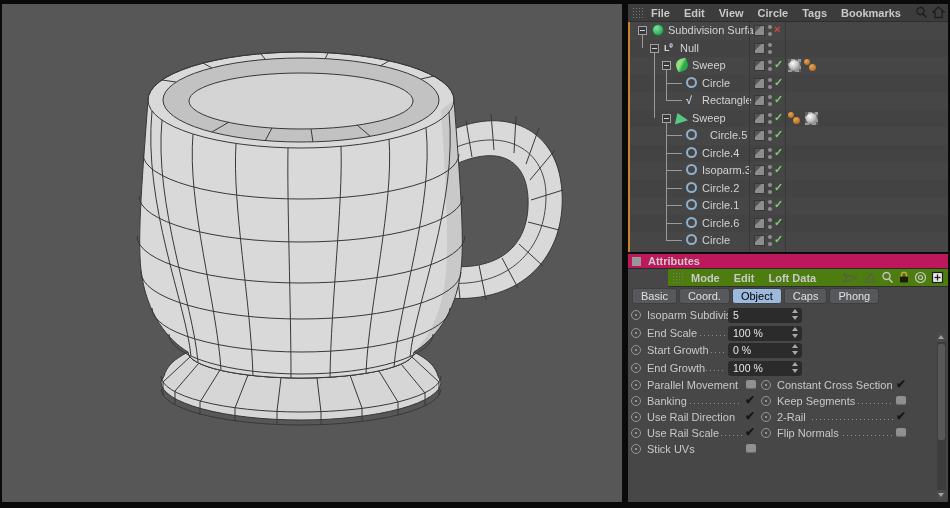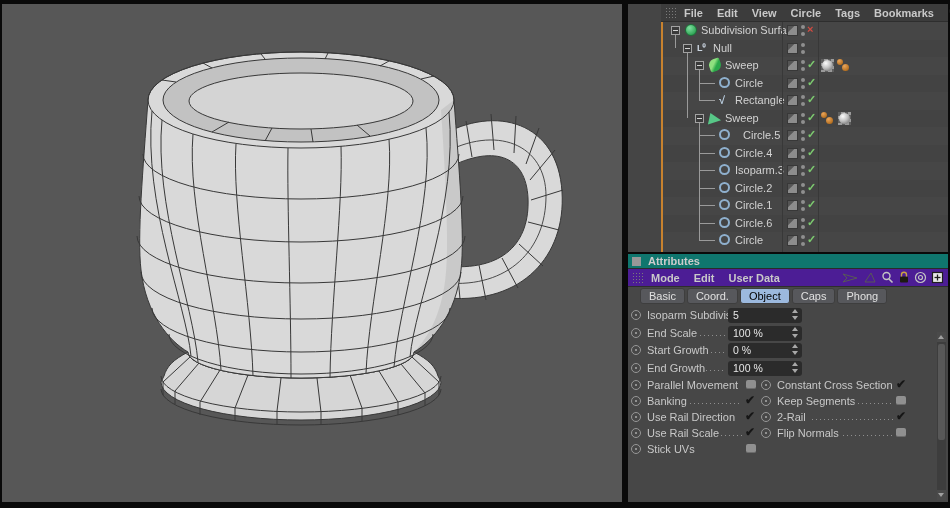--- a/index.html
+++ b/index.html
@@ -4,21 +4,21 @@
 <style>
   html,body{margin:0;padding:0;background:#000;}
   *{box-sizing:border-box;font-family:"Liberation Sans",sans-serif;}
   .stage{position:relative;width:950px;height:508px;background:#0a0a0a;overflow:hidden;}
 
   
   .viewport{position:absolute;left:2px;top:4px;width:620px;height:498px;background:#575757;}
   .viewport svg{display:block;}
 
   
-  .om{position:absolute;left:628px;top:4px;width:320px;height:248px;background:#454545;padding-left:33px;}
+  .om{position:absolute;left:628px;top:4px;width:320px;height:248px;background:#454545;}
   .menubar{position:relative;height:18px;background:#3c3c3c;display:flex;align-items:center;
            padding:0 4px;border-bottom:1px solid #2e2e2e;}
   .menubar .mitem{font-size:11px;font-weight:bold;color:#c9c9c9;margin-right:14px;cursor:default;}
   .grip{width:11px;height:11px;margin-right:8px;flex:0 0 auto;
         background:radial-gradient(circle,#7a7a7a 34%,transparent 36%) 0 0/3px 3px;}
   .mb-icons{margin-left:auto;display:flex;align-items:center;gap:4px;}
   .mb-icons svg{display:block;}
 
   
   .tree{position:relative;height:230px;border-left:2px solid #c8822e;background:#464646;overflow:hidden;}
@@ -52,28 +52,28 @@
   .ic-null{font-size:9px;font-weight:bold;color:#ccd6e2;line-height:13px;}
   .ic-sub{border-radius:50%;width:12px;height:12px;
       background:radial-gradient(circle at 35% 30%,#7fe0a0,#2fa455 75%);border:1px solid #1d6e38;}
   .ic-sweep{width:12px;height:12px;border-radius:6px 2px 6px 2px;transform:rotate(-20deg);
       background:linear-gradient(135deg,#8fe07f 40%,#2ba84a 60%);}
   .ic-loft{width:0;height:0;border-left:12px solid #57c787;border-top:5px solid transparent;border-bottom:7px solid transparent;transform:rotate(12deg);}
   .ic-spline{font-size:11px;font-weight:bold;color:#bcd0e2;line-height:12px;}
 
   
   .attrs{position:absolute;left:628px;top:254px;width:320px;height:248px;background:#474747;overflow:hidden;}
-  .attr-title{height:15px;background:#0f766e;display:flex;align-items:center;padding:0 4px;border-bottom:1px solid #2b2b2b;text-align:right;}
+  .attr-title{height:15px;background:#be185d;display:flex;align-items:center;padding:0 4px;border-bottom:1px solid #2b2b2b;text-align:right;}
   .attr-title .sq{width:9px;height:9px;background:#989898;margin-right:7px;}
   .attr-title .t{font-size:11px;font-weight:bold;color:#cccccc;}
-  .attrs .menubar{background:#4c1d95;}
+  .attrs .menubar{background:#4d7c0f;margin-left:40px;}
   .objrow{display:flex;align-items:center;height:20px;padding:2px 6px 0 6px;}
   .objrow .ic-sweep{margin-right:9px;flex:0 0 auto;}
   .objrow .t{font-size:11px;color:#d6d6d6;}
-  .tabs{display:flex;gap:2px;padding:1px 4px 3px 4px;margin-left:8px;}
+  .tabs{display:flex;gap:2px;padding:1px 4px 3px 4px;}
   .tab{height:16px;line-height:15px;padding:0 8px;font-size:11px;color:#e0e0e0;background:#57585c;
        border:1px solid #3e3e3e;border-radius:3px;cursor:default;}
   .tab.active{background:#9cb9de;color:#000;}
   .sechdr{height:15px;background:#3e3e3e;border-top:1px solid #5a5a5a;border-bottom:1px solid #313131;
           font-size:11px;font-weight:bold;color:#dedede;padding:1px 6px;}
   .frow{position:relative;height:17.5px;}
   .bullet{position:absolute;left:3px;top:3px;width:10px;height:10px;border:1px solid #979797;border-radius:50%;}
   .bullet::after{content:"";position:absolute;left:3px;top:3px;width:2px;height:2px;border-radius:50%;background:#aaa;}
   .flabel{position:absolute;left:19px;top:2px;font-size:11px;color:#c8c8c8;white-space:nowrap;}
   .leader{position:absolute;top:10px;height:1px;
@@ -277,21 +277,21 @@
 
   <div class="attrs">
     <div class="attr-title">
       <span class="sq"></span>
       <span class="t">Attributes</span>
     </div>
     <div class="menubar">
       <span class="grip"></span>
       <span class="mitem">Mode</span>
       <span class="mitem">Edit</span>
-      <span class="mitem">User Data</span>
+      <span class="mitem">Loft Data</span>
       <span class="mb-icons">
         <svg width="22" height="12" viewBox="0 0 22 12">
             <path d="M20,6 L6,2 L10,6 L6,10 Z" fill="none" stroke="#585858" stroke-width="1"></path>
           </svg>
         <svg width="14" height="12" viewBox="0 0 14 12">
             <path d="M2,10 L8,1 L12,10 Z" fill="none" stroke="#585858" stroke-width="1"></path>
           </svg>
         <svg width="13" height="13" viewBox="0 0 13 13">
             <circle cx="5.5" cy="5" r="3.5" stroke="#c4c4c4" fill="none" stroke-width="1.4"></circle>
             <line x1="8" y1="8" x2="11.5" y2="11.5" stroke="#c4c4c4" stroke-width="1.6"></line>

